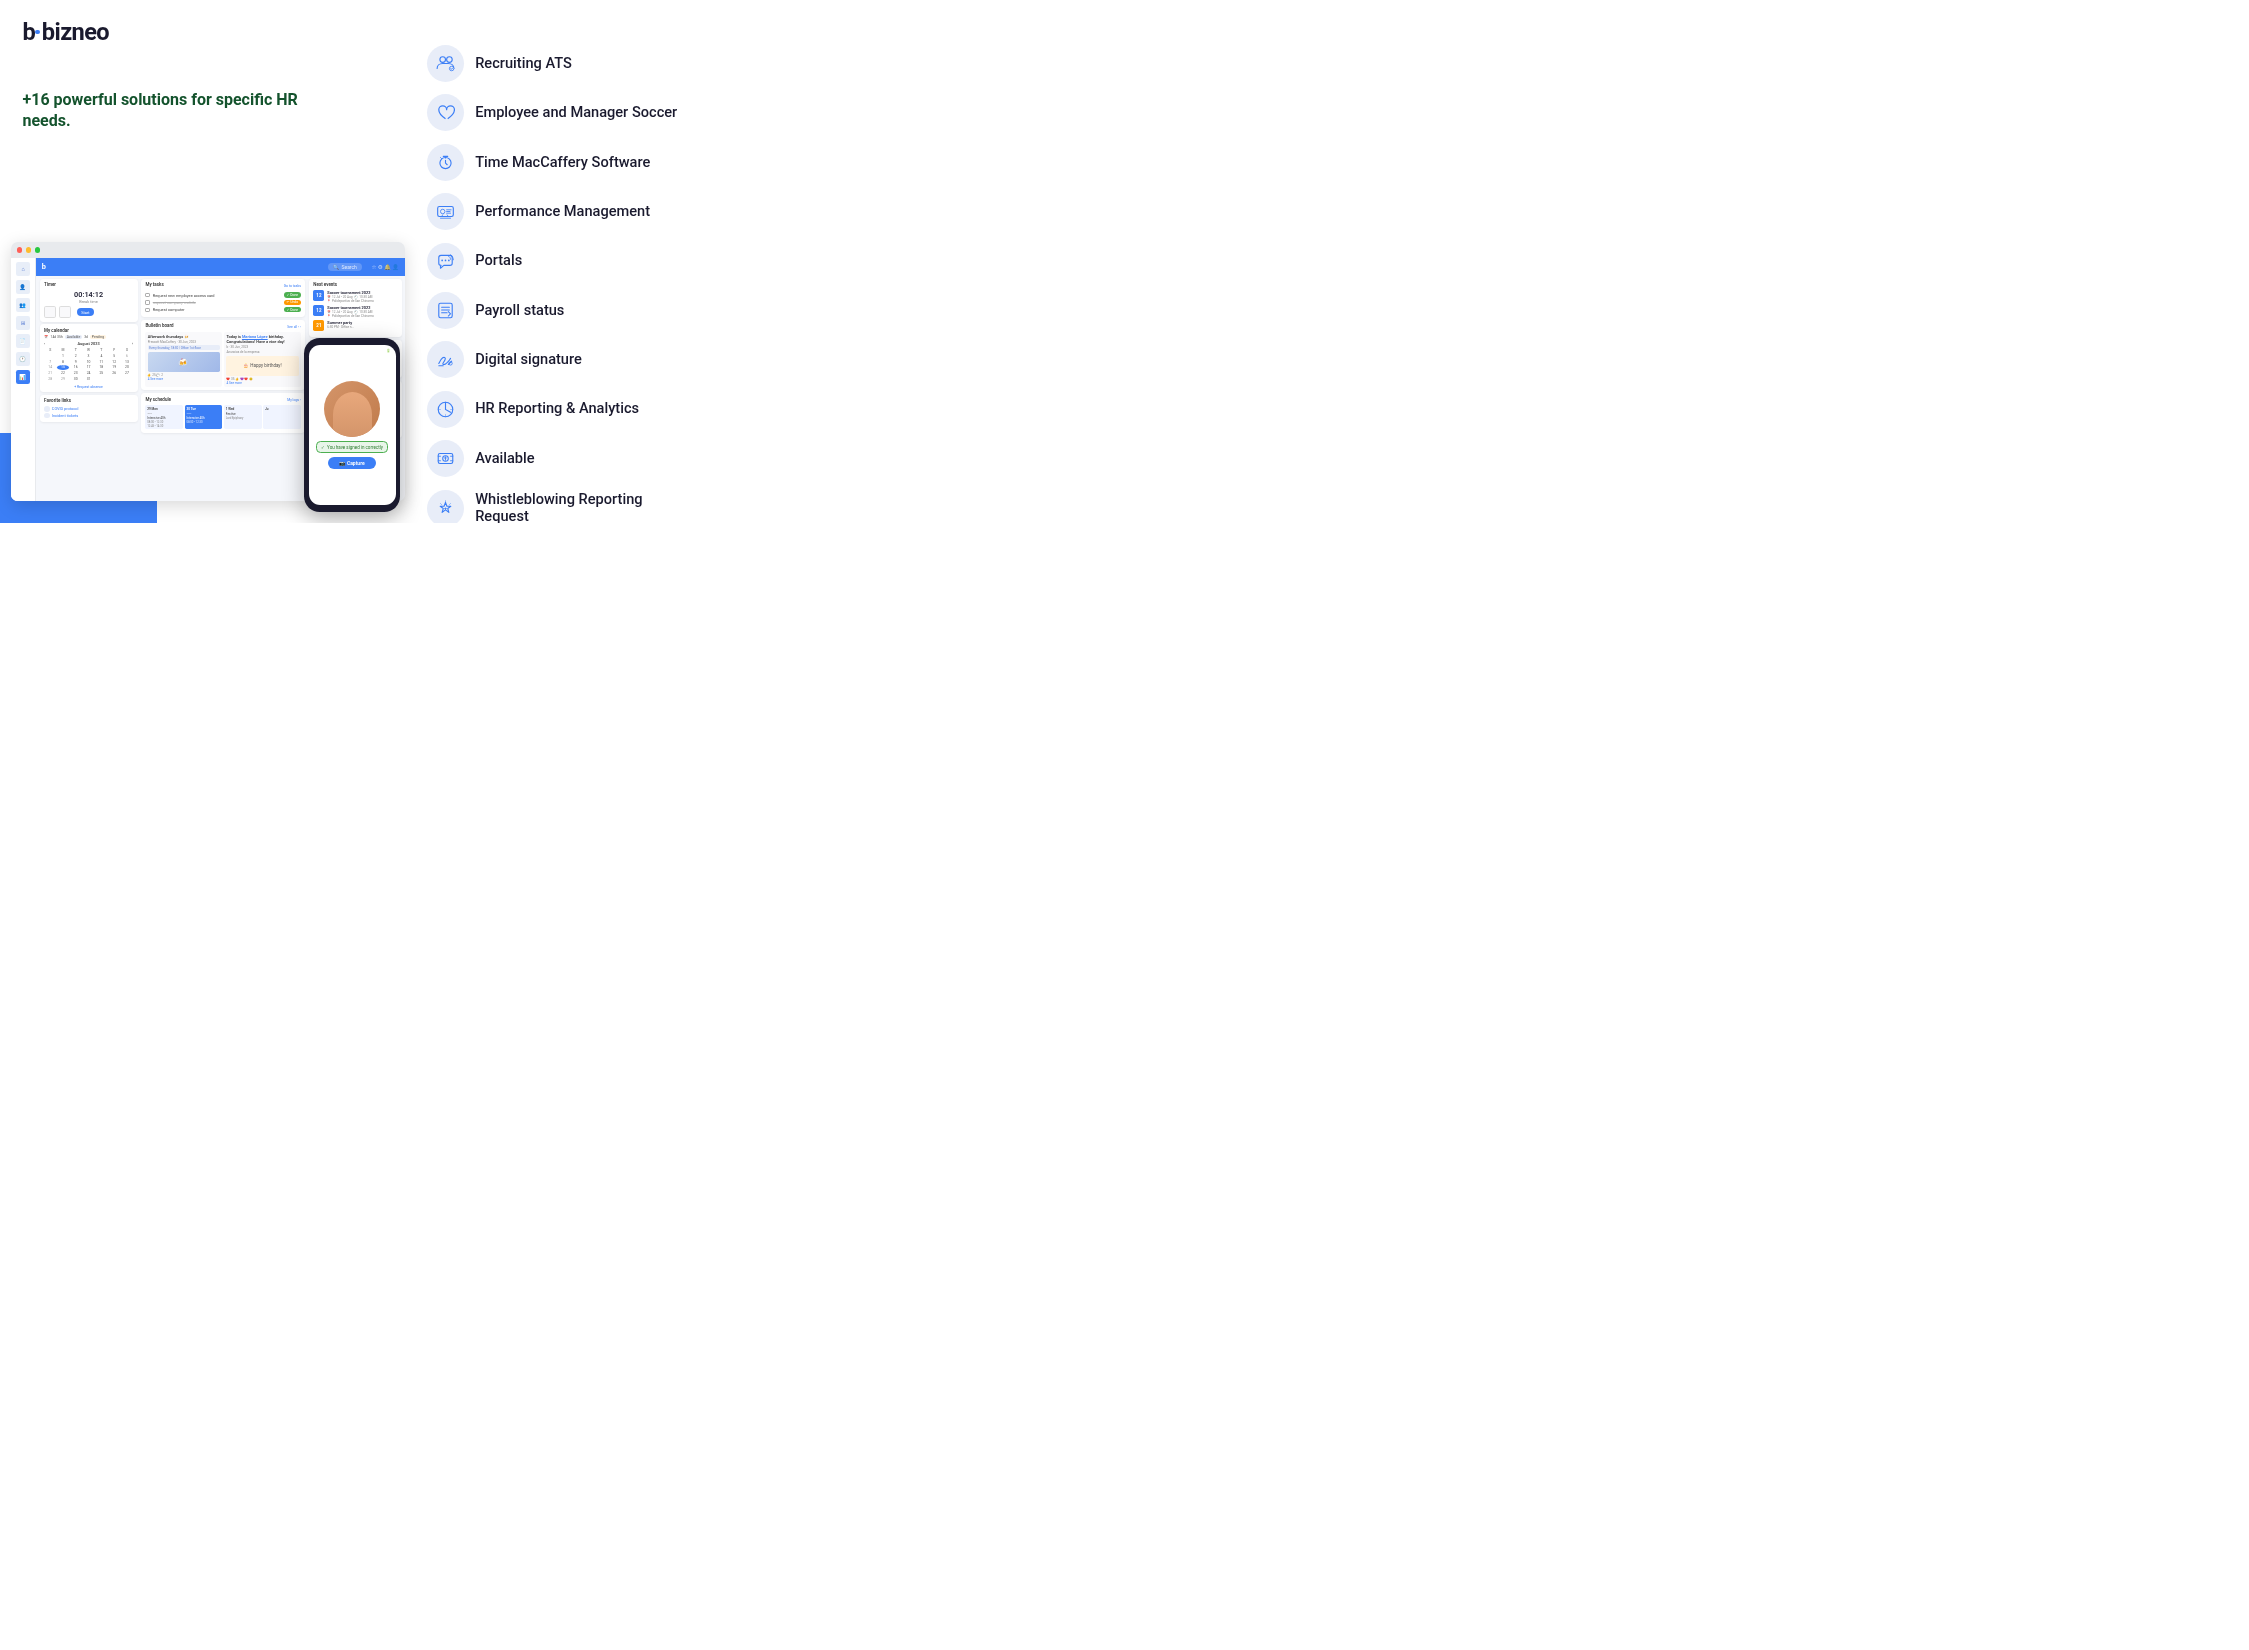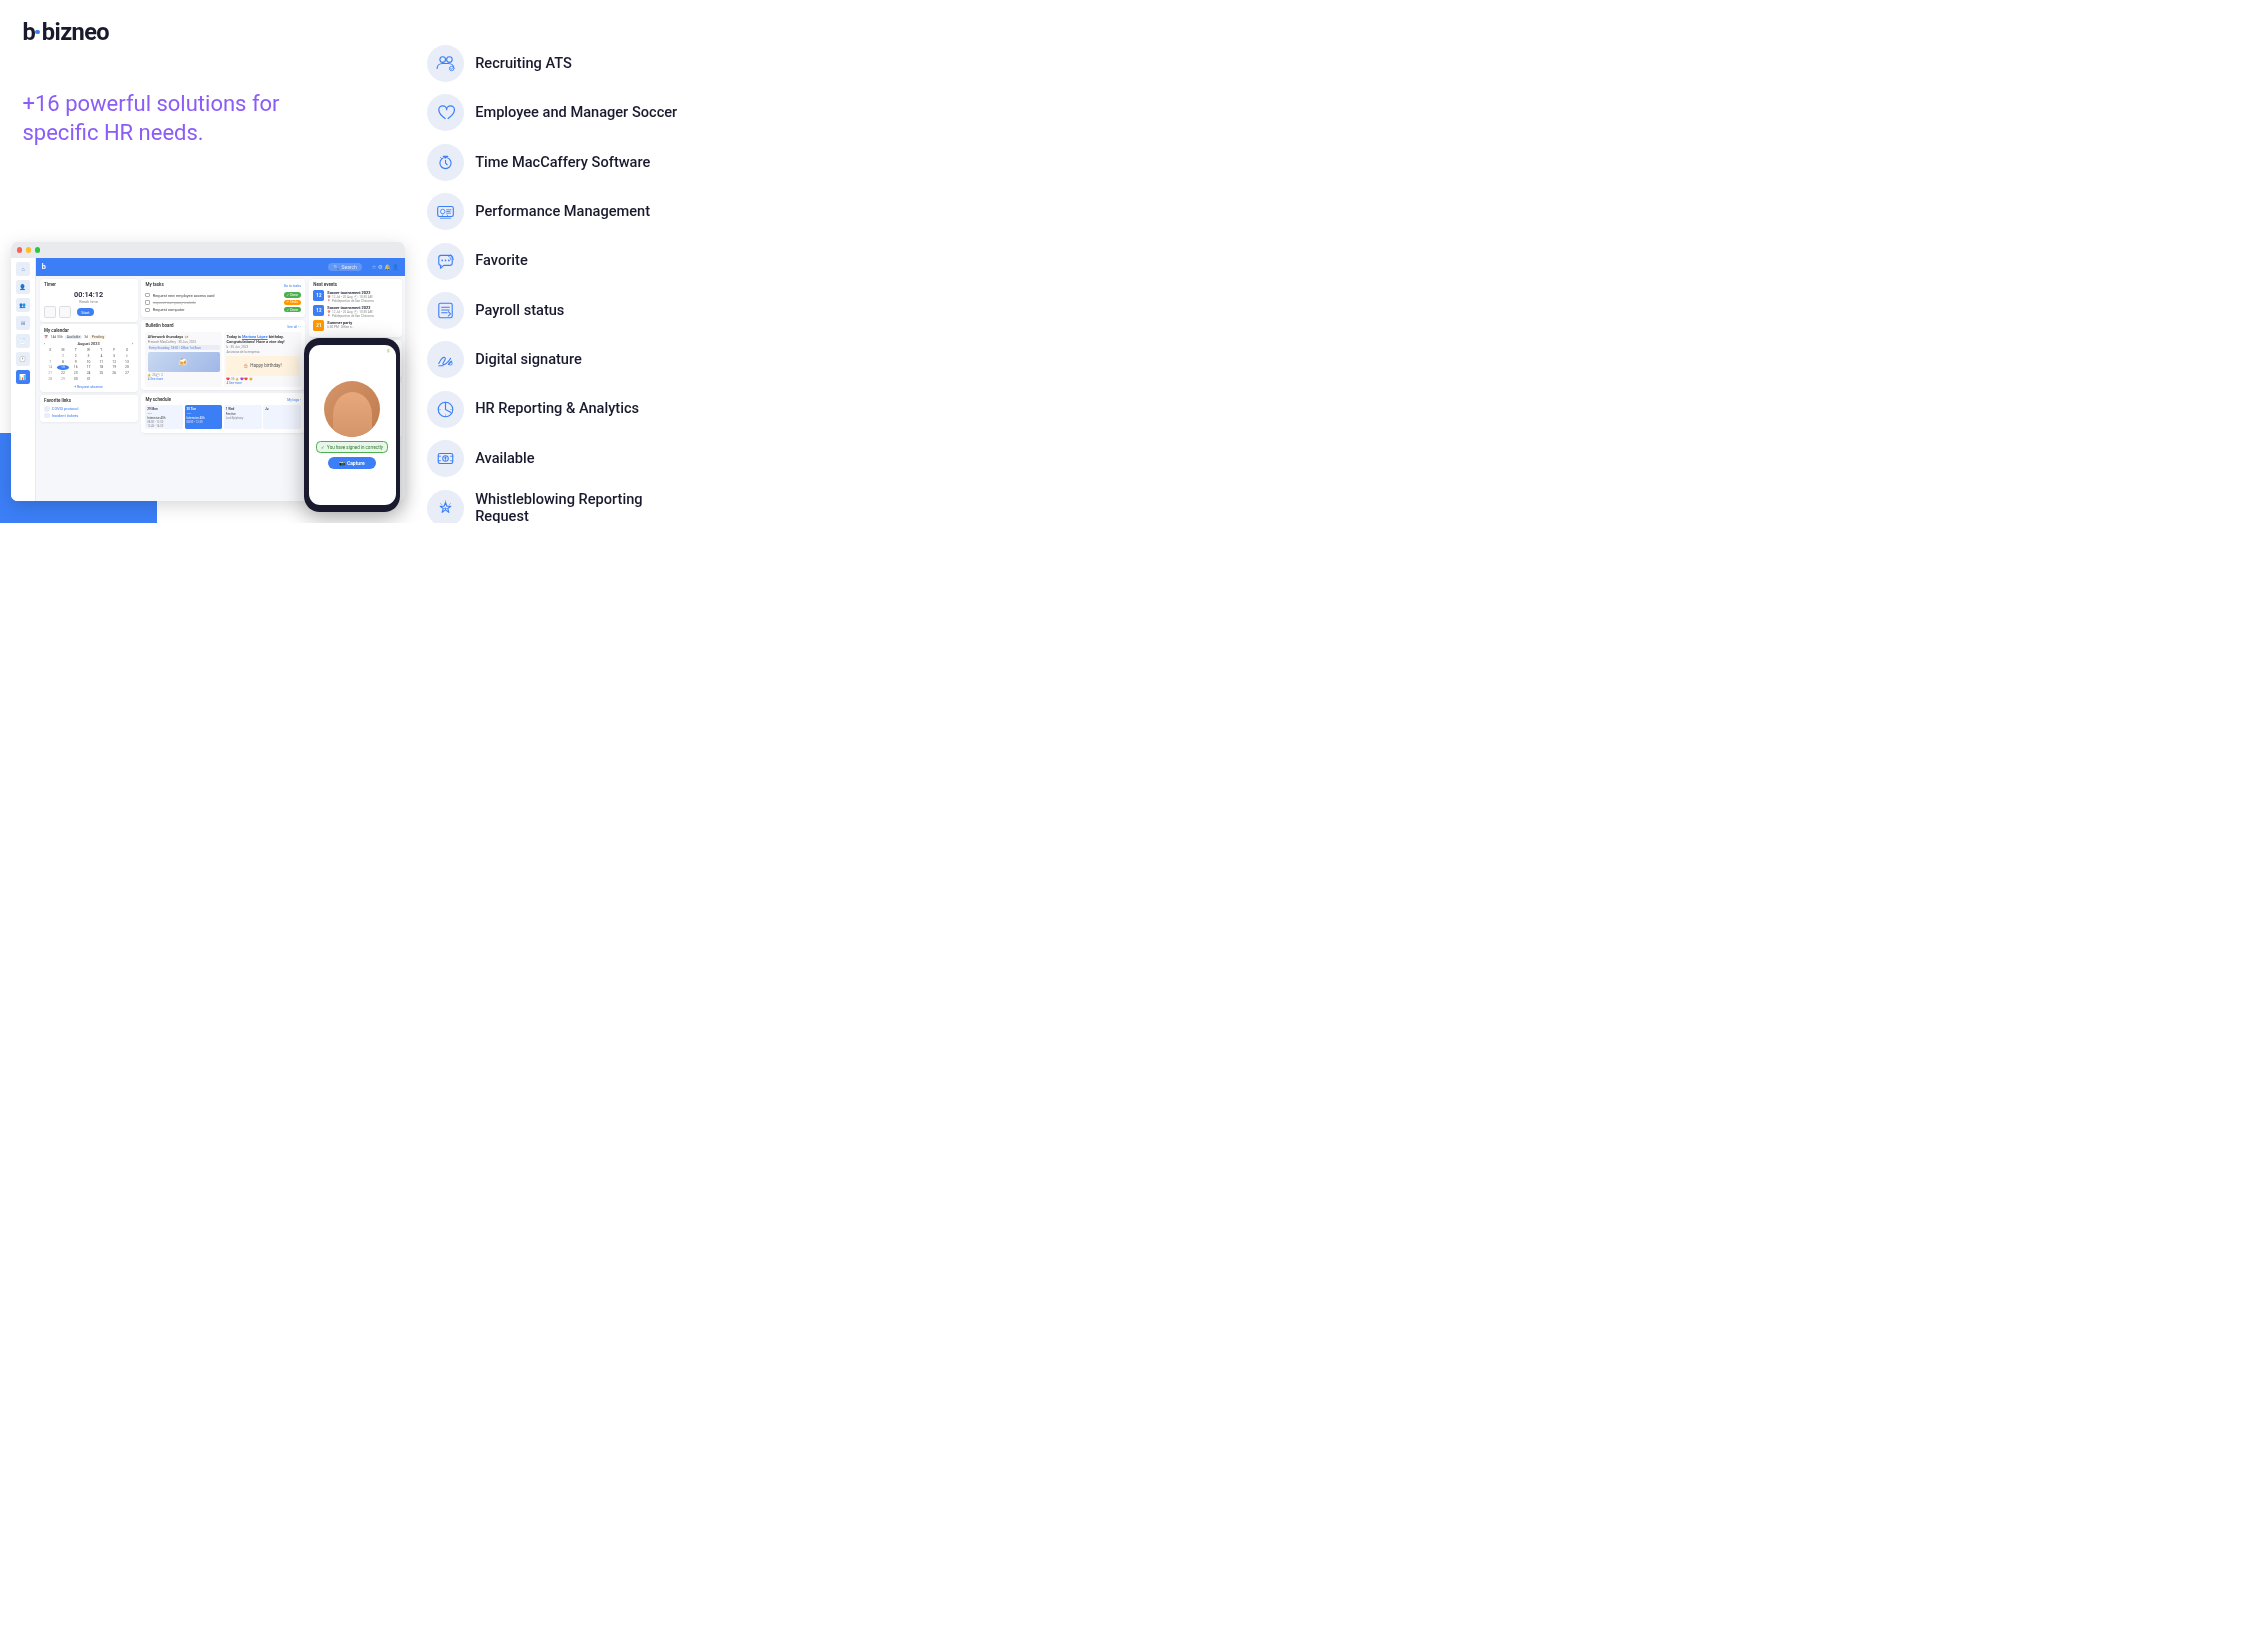--- a/index.html
+++ b/index.html
@@ -46,23 +46,23 @@
       width: 326px;
     }
     .main-title {
       font-size: 44px;
       font-weight: 700;
       color: #1a1a2e;
       line-height: 1.1;
       margin-bottom: 11.2px;
     }
     .subtitle {
-      font-size: 22px;
-      font-weight: 400;
-      color: #8b5cf6;
+      font-size: 16px;
+      font-weight: 700;
+      color: #14532d;
       line-height: 1.3;
       margin-bottom: 22.5px;
     }
 
     
     .screenshot-container {
       position: absolute;
       top: 242px;
       left: 11.2px;
       width: 394px;
@@ -833,21 +833,21 @@
     <div class="feature-icon-circle">
       <svg viewBox="0 0 34 34" fill="none" xmlns="http://www.w3.org/2000/svg">
         <path d="M5 10c0-2 2-4 4-4h16c2 0 4 2 4 4v10c0 2-2 4-4 4H14l-6 5v-5H9c-2 0-4-2-4-4V10z" stroke="#3b7ef6" stroke-width="2" stroke-linejoin="round"></path>
         <circle cx="11" cy="15" r="1.5" fill="#3b7ef6"></circle>
         <circle cx="17" cy="15" r="1.5" fill="#3b7ef6"></circle>
         <circle cx="23" cy="15" r="1.5" fill="#3b7ef6"></circle>
         <path d="M22 7c2 1 4 3 4 6" stroke="#3b7ef6" stroke-width="1.5" stroke-linecap="round"></path>
         <path d="M26 5c3 2 5 5 5 9" stroke="#3b7ef6" stroke-width="1.5" stroke-linecap="round"></path>
       </svg>
     </div>
-    <span class="feature-label">Favorite</span>
+    <span class="feature-label">Portals</span>
   </div>
 
   <div class="feature-item">
     <div class="feature-icon-circle">
       <svg viewBox="0 0 34 34" fill="none" xmlns="http://www.w3.org/2000/svg">
         <rect x="5" y="4" width="24" height="26" rx="3" stroke="#3b7ef6" stroke-width="2"></rect>
         <path d="M10 11h14M10 16h14M10 21h10" stroke="#3b7ef6" stroke-width="1.8" stroke-linecap="round"></path>
         <path d="M22 19l4 4-4 4" stroke="#3b7ef6" stroke-width="1.8" stroke-linecap="round"></path>
       </svg>
     </div>

